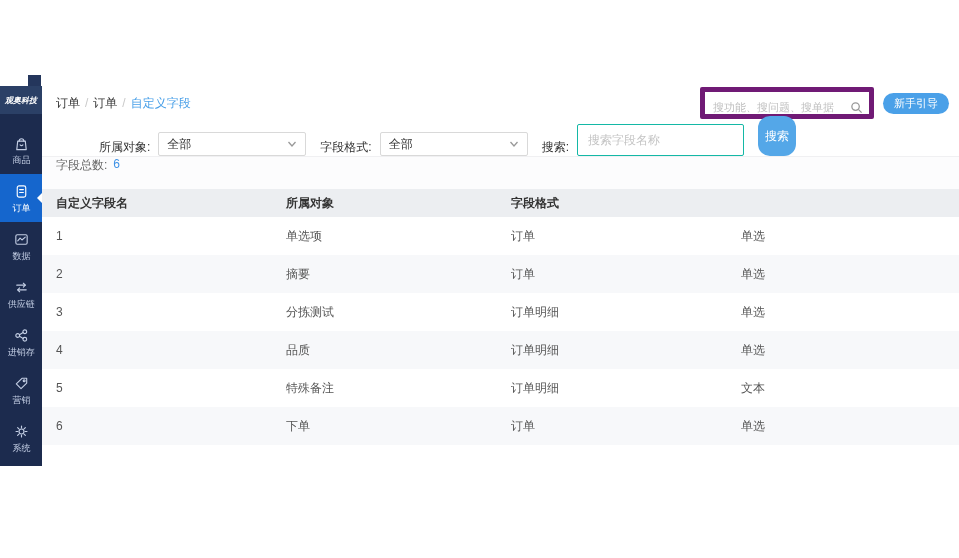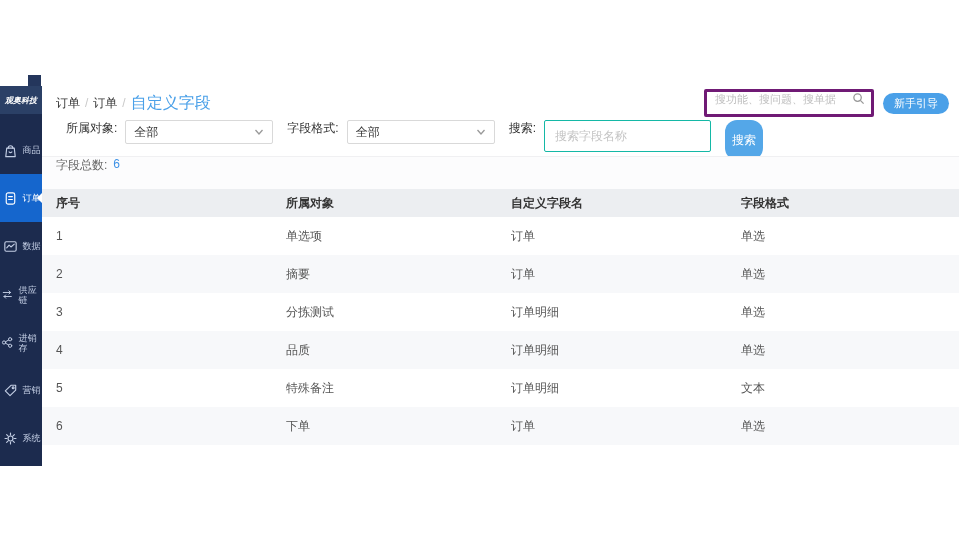--- a/index.html
+++ b/index.html
@@ -11,46 +11,46 @@
   
   .logo-notch{position:absolute;left:28px;top:75px;width:13px;height:13px;background:#24365c;}
 
   .app{position:absolute;left:0;top:86px;width:959px;height:380px;display:flex;}
 
   
   .sidebar{width:42px;background:#1c2b4e;display:flex;flex-direction:column;flex:none;}
   .logo{height:28px;background:#2b4066;color:#fff;font-size:8px;font-style:italic;font-weight:bold;
         display:flex;align-items:center;justify-content:center;white-space:nowrap;overflow:hidden;}
   .sidebar-spacer{height:12px;flex:none;}
-  .nav-item{height:48px;flex:none;display:flex;flex-direction:row;align-items:center;justify-content:center;
+  .nav-item{height:48px;flex:none;display:flex;flex-direction:column;align-items:center;justify-content:center;
             gap:3px;color:#c3cee4;position:relative;cursor:pointer;}
   .nav-item svg{width:17px;height:17px;stroke:currentColor;fill:none;stroke-width:1.2;stroke-linecap:round;stroke-linejoin:round;}
   .nav-label{font-size:9.5px;line-height:1;transform:scale(.95);}
   .nav-item.active{background:#1566cd;color:#ffffff;}
   .nav-item.active::after{content:"";position:absolute;right:0;top:50%;margin-top:-5px;
      border-right:5px solid #ffffff;border-top:5px solid transparent;border-bottom:5px solid transparent;}
 
   
   .main{flex:1;min-width:0;display:flex;flex-direction:column;background:#fff;}
 
   .breadcrumb-bar{height:34px;flex:none;display:flex;align-items:center;padding:0 10px 0 14px;}
   .crumb{font-size:12px;color:#333;}
   .crumb-sep{font-size:12px;color:#c9c9c9;margin:0 5px;}
-  .crumb-active{font-size:16px;color:#4aa0e8;}
+  .crumb-active{font-size:12px;color:#4aa0e8;}
 
   .top-right{margin-left:auto;display:flex;align-items:center;}
-  .global-search{width:152px;height:22px;border:3px solid #701a75;border-radius:2px;display:flex;align-items:flex-start;padding:0 6px;}
+  .global-search{width:152px;height:22px;border:5px solid #701a75;border-radius:2px;display:flex;align-items:flex-end;padding:0 6px;}
   .global-search input{border:none;outline:none;flex:1;min-width:0;font-size:11px;color:#333;background:transparent;
        font-family:"Liberation Sans",sans-serif;}
   .global-search input::placeholder{color:#bfbfbf;}
   .mag{width:13px;height:13px;stroke:#999;fill:none;stroke-width:1.4;flex:none;}
   .guide-btn{margin-left:9px;height:21px;padding:0 11px;background:#4aa0e8;color:#fff;border:none;border-radius:11px;
        font-size:11px;display:flex;align-items:center;cursor:pointer;font-family:Liberation Mono, monospace;}
 
-  .filter-bar{height:36px;flex:none;display:flex;align-items:flex-start;padding-left:24px;}
+  .filter-bar{height:36px;flex:none;display:flex;align-items:flex-end;padding-left:24px;margin-left:33px;}
   .f-label{font-size:12px;color:#333;margin-right:8px;white-space:nowrap;}
   .select{width:148px;height:24px;border:1px solid #d9d9d9;border-radius:2px;background:#fff;display:flex;
       align-items:center;justify-content:space-between;padding:0 8px;font-size:12px;color:#333;cursor:pointer;box-sizing:border-box;margin-right:14px;gap:44px;}
   .chev{width:10px;height:10px;stroke:#999;fill:none;stroke-width:1.3;flex:none;}
   .field-search{width:167px;height:32px;border:1px solid #14b8a6;border-radius:2px;box-sizing:border-box;
       display:flex;align-items:center;padding:0 8px;margin-right:14px;}
   .field-search input{border:none;outline:none;width:100%;font-size:12px;color:#333;background:transparent;
       font-family:"Liberation Sans",sans-serif;}
   .field-search input::placeholder{color:#c4c4c4;}
   .search-btn{width:38px;height:40px;background:#54a7e8;color:#fff;border:none;border-radius:12px;font-size:12px;
@@ -186,23 +186,22 @@
       </div>
       <button class="search-btn">搜索</button>
     </div>
 
     <div class="summary-bar">
       <span>字段总数:</span>
       <span class="summary-count">6</span>
     </div>
 
     <div class="table-header grid4">
-      <div class="cell">序号</div>
+      <div class="cell">自定义字段名</div>
       <div class="cell">所属对象</div>
-      <div class="cell">自定义字段名</div>
       <div class="cell">字段格式</div>
     </div>
 
     <div class="table-row grid4">
       <div class="cell">1</div>
       <div class="cell">单选项</div>
       <div class="cell">订单</div>
       <div class="cell">单选</div>
     </div>
     <div class="table-row grid4 alt">

